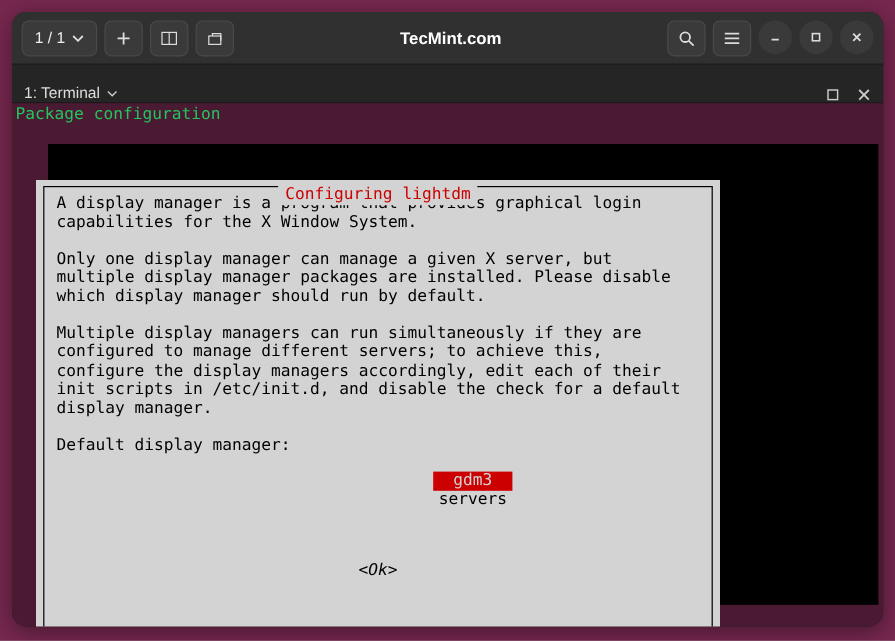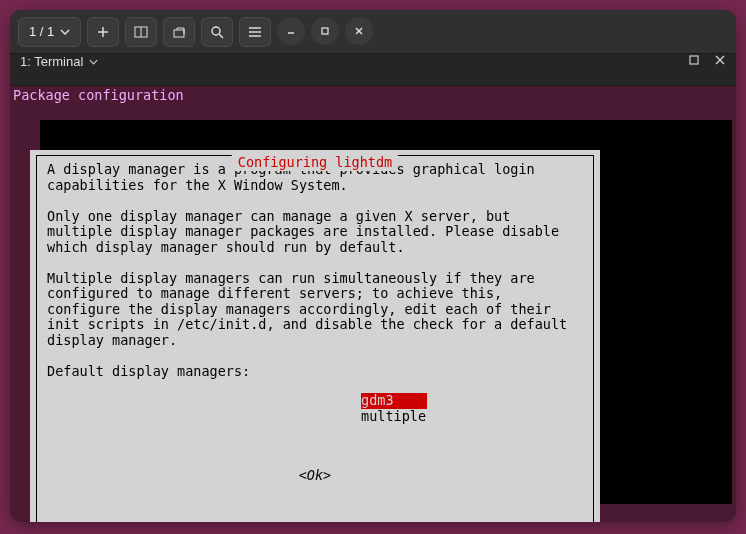--- a/index.html
+++ b/index.html
@@ -77,21 +77,21 @@
     justify-content: center;
     color: #eee;
     cursor: pointer;
     font-size: 13px;
     font-weight: bold;
   }
   .tabbar {
     height: 32px;
     background: #252525;
     display: flex;
-    align-items: flex-start;
+    align-items: flex-end;
     justify-content: space-between;
     padding: 0 10px;
     border-bottom: 1px solid #1a1a1a;
   }
   .tab-left {
     color: #ddd;
     font-size: 13px;
     display: flex;
     align-items: center;
     gap: 6px;
@@ -102,21 +102,21 @@
   .terminal {
     flex: 1;
     background: #4a1a33;
     font-family: "DejaVu Sans Mono", "Liberation Mono", monospace;
     font-size: 13.5px;
     line-height: 1.15;
     color: #d0d0d0;
     padding: 2px 3px;
     position: relative;
   }
-  .pkg-header { color: #f0abfc; }
+  .pkg-header { color: #22c55e; }
   .shadow-box {
     position: absolute;
     top: 34px;
     left: 30px;
     width: 692px;
     height: 384px;
     background: #000;
   }
   .dialog {
     position: absolute;
@@ -145,21 +145,21 @@
     color: #cc0000;
     padding: 0 6px;
     font-family: inherit;
   }
   .dialog-body {
     padding: 6px 10px;
     white-space: pre-wrap;
     font-family: inherit;
   }
   .options {
-    text-align: left;
+    text-align: center;
     margin-top: 14px;
     margin-left: 314px;
   }
   .opt {
     display: block;
     width: 66px;
   }
   .opt.selected {
     background: #cc0000;
     color: #d3d3d3;
@@ -202,20 +202,21 @@
     </div>
     <div class="tb-btn icon">
       <span>
         <svg width="14" height="14" viewBox="0 0 14 14">
             <rect x="2" y="5" width="10" height="7" stroke="#ddd" fill="none"></rect>
             <path d="M5 5 V3 H12 V9" stroke="#ddd" fill="none"></path>
           </svg>
       </span>
     </div>
 
+    <div class="tb-title">TecMint.com</div>
 
     <div class="tb-right">
       <div class="tb-btn icon">
         <span>
           <svg width="14" height="14" viewBox="0 0 14 14">
               <circle cx="6" cy="6" r="4" stroke="#ddd" fill="none" stroke-width="1.5"></circle>
               <line x1="9" y1="9" x2="13" y2="13" stroke="#ddd" stroke-width="1.5"></line>
             </svg>
         </span>
       </div>
@@ -284,19 +285,19 @@
 
     <div class="dialog">
       <div class="dialog-inner">
         <span class="dialog-title"> Configuring lightdm </span>
         <div class="dialog-body"><span>A display manager is a program that provides graphical login capabilities for the X Window System.</span>
 
 <span>Only one display manager can manage a given X server, but multiple display manager packages are installed. Please disable which display manager should run by default.</span>
 
 <span>Multiple display managers can run simultaneously if they are configured to manage different servers; to achieve this, configure the display managers accordingly, edit each of their init scripts in /etc/init.d, and disable the check for a default display manager.</span>
 
-<span>Default display managers:</span>
-<div class="options"><span class="opt selected">gdm3</span><span class="opt">multiple</span></div><div class="ok-btn"><span>&lt;Ok&gt;</span></div></div>
+<span>Default display manager:</span>
+<div class="options"><span class="opt selected">gdm3</span><span class="opt">servers</span></div><div class="ok-btn"><span>&lt;Ok&gt;</span></div></div>
       </div>
     </div>
   </div>
 
 </div>
 
 </body></html>

